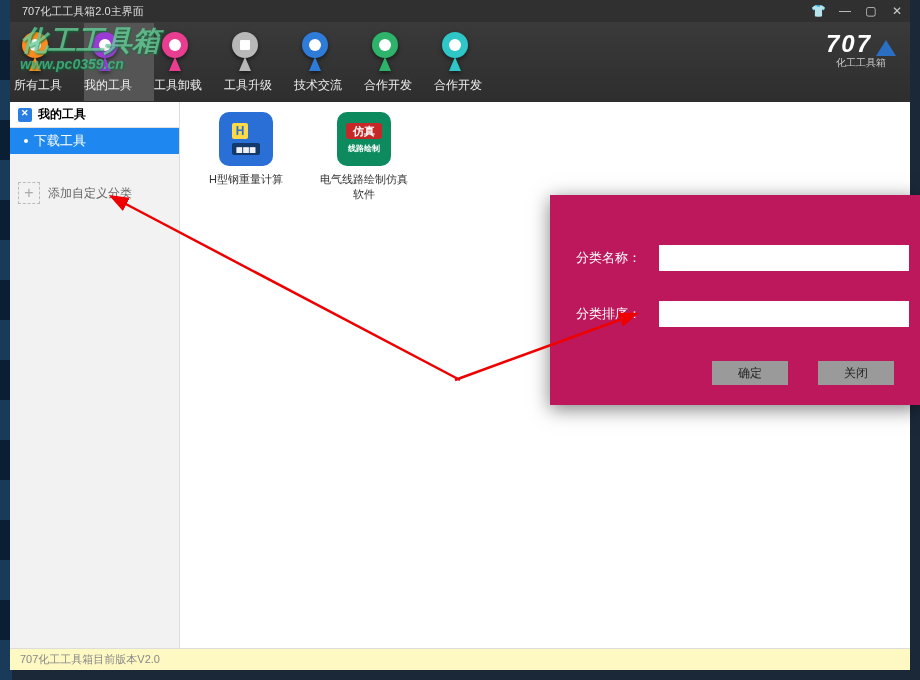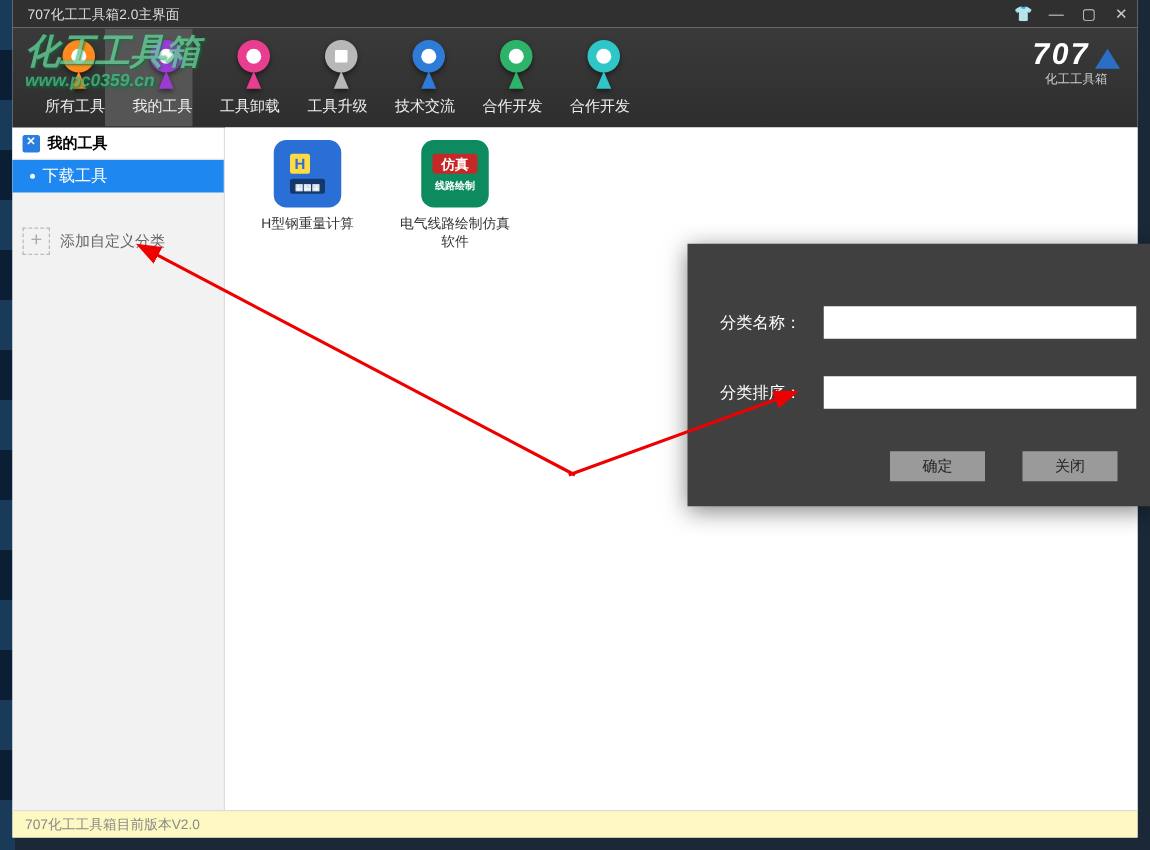--- a/index.html
+++ b/index.html
@@ -5,21 +5,21 @@
 * { margin: 0; padding: 0; box-sizing: border-box; font-family: "Microsoft YaHei", sans-serif; }
 body { width: 920px; height: 680px; background: #1a2838; overflow: hidden; position: relative; }
 
 .window { position: absolute; left: 10px; top: 0; width: 900px; height: 670px; background: #fff; display: flex; flex-direction: column; }
 
 .titlebar { height: 22px; background: #303030; color: #ddd; font-size: 11px; display: flex; align-items: center; padding-left: 12px; }
 .titlebar .wincontrols { margin-left: auto; display: flex; align-items: center; }
 .titlebar .winbtn { width: 26px; height: 22px; display: flex; align-items: center; justify-content: center; color: #ccc; cursor: pointer; font-size: 12px; }
 
 .toolbar { height: 80px; background: linear-gradient(#3a3a3a,#2e2e2e); display: flex; align-items: center; padding: 0 4px; position: relative; }
-.toolbar .tbtn { width: 70px; height: 78px; display: flex; flex-direction: column; align-items: flex-end; justify-content: center; gap: 4px; color: #eee; font-size: 12px; cursor: pointer; }
+.toolbar .tbtn { width: 70px; height: 78px; display: flex; flex-direction: column; align-items: flex-start; justify-content: center; gap: 4px; color: #eee; font-size: 12px; cursor: pointer; }
 .toolbar .tbtn.active { background: #555; }
 .toolbar .tbtn .ticon { width: 42px; height: 42px; border-radius: 8px; display: flex; align-items: center; justify-content: center; position: relative; }
 .toolbar .pin { filter: drop-shadow(0 2px 2px rgba(0,0,0,.5)); }
 
 .brand { position: absolute; right: 14px; top: 8px; text-align: center; color: #fff; }
 .brand .bnum { font-size: 24px; font-weight: bold; font-style: italic; letter-spacing: 2px; display: inline-block; }
 .brand .btxt { font-size: 10px; color: #ccc; display: block; margin-top: -2px; }
 .brand .tri { display:inline-block;width:0;height:0;border-left:10px solid transparent;border-right:10px solid transparent;border-bottom:16px solid #2b6fc4;vertical-align:middle;margin-left:4px; }
 
 .body { flex: 1; display: flex; min-height: 0; }
@@ -31,21 +31,21 @@
 .side-item.selected { background: #1e88f0; color: #fff; }
 .side-item .dot { width: 4px; height: 4px; background: currentColor; border-radius: 50%; }
 .side-add { margin: 28px 8px; display: flex; align-items: center; gap: 8px; font-size: 12px; color: #666; cursor: pointer; }
 .side-add .plus { width: 22px; height: 22px; border: 1px dashed #bbb; display:flex; align-items:center; justify-content:center; color:#aaa; font-size:16px; }
 
 .content { flex: 1; background: #fff; padding: 10px 20px; display: flex; gap: 26px; align-items: flex-start; position: relative; }
 .app-tile { width: 92px; display:flex; flex-direction:column; align-items:center; gap:6px; cursor:pointer; }
 .app-tile .aicon { width: 54px; height: 54px; border-radius: 10px; display:flex; align-items:center; justify-content:center; color:#fff; font-weight:bold; font-size:22px; position:relative; }
 .app-tile .alabel { font-size: 11px; color:#333; text-align:center; line-height:1.4; }
 
-.dialog { position:absolute; left:550px; top:195px; width:370px; height:210px; background:#404040; color:#fff; padding: 6px 0 0 0; box-shadow: 0 4px 18px rgba(0,0,0,.5); }
+.dialog { position:absolute; left:550px; top:195px; width:370px; height:210px; background:#be185d; color:#fff; padding: 6px 0 0 0; box-shadow: 0 4px 18px rgba(0,0,0,.5); }
 .dialog .row { display:flex; align-items:center; margin: 44px 0 0 26px; gap: 18px; }
 .dialog .row + .row { margin-top: 30px; }
 .dialog .row label { font-size: 13px; }
 .dialog .row input { width: 250px; height: 26px; border:none; padding:0 8px; font-size:12px; }
 .dialog .btns { display:flex; gap:30px; justify-content:flex-end; margin: 34px 26px 0 0; }
 .dialog .btns button { width:76px; height:24px; background:#9a9a9a; border:none; color:#222; font-size:12px; cursor:pointer; }
 
 .statusbar { height: 22px; background: #fef9c3; border-top: 1px solid #ddd; display:flex; align-items:center; padding: 0 10px; font-size: 11px; color: #888; }
 
 .watermark { position:absolute; left:20px; top:22px; font-size:28px; font-weight:bold; color:#6c9; opacity:.8; z-index: 10; pointer-events:none; text-shadow: 1px 1px 2px #073; font-style:italic; }

